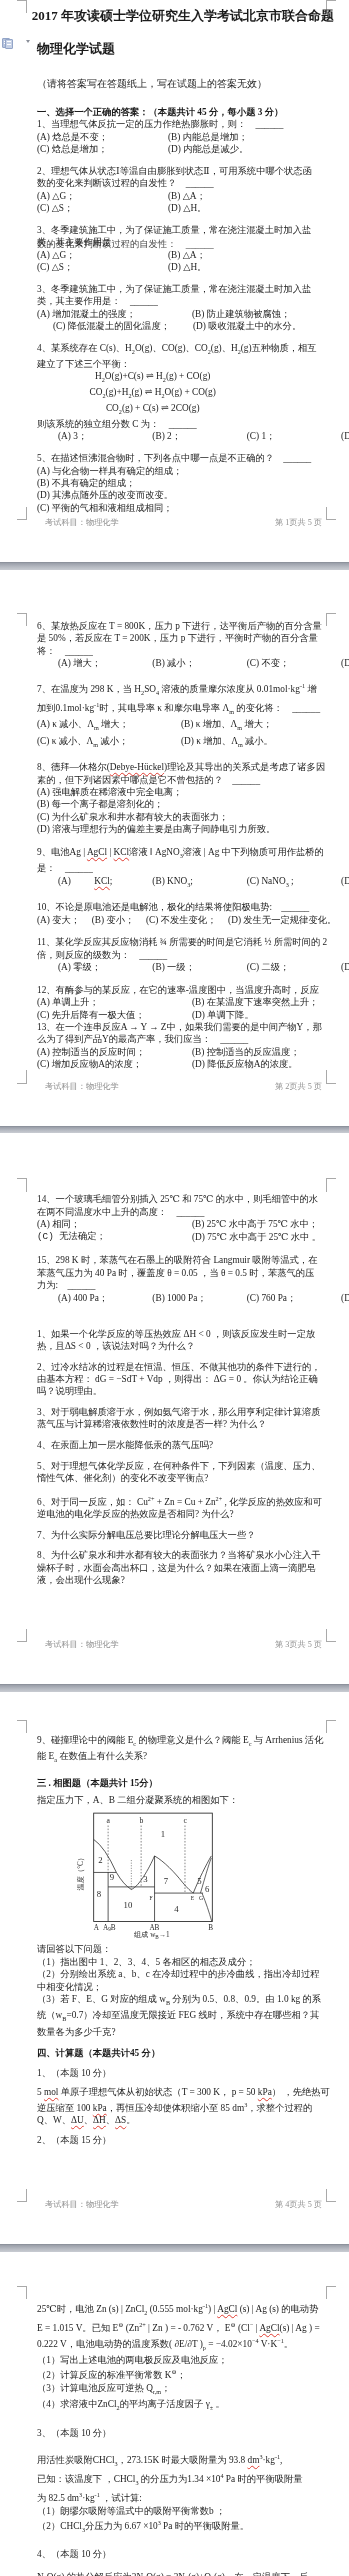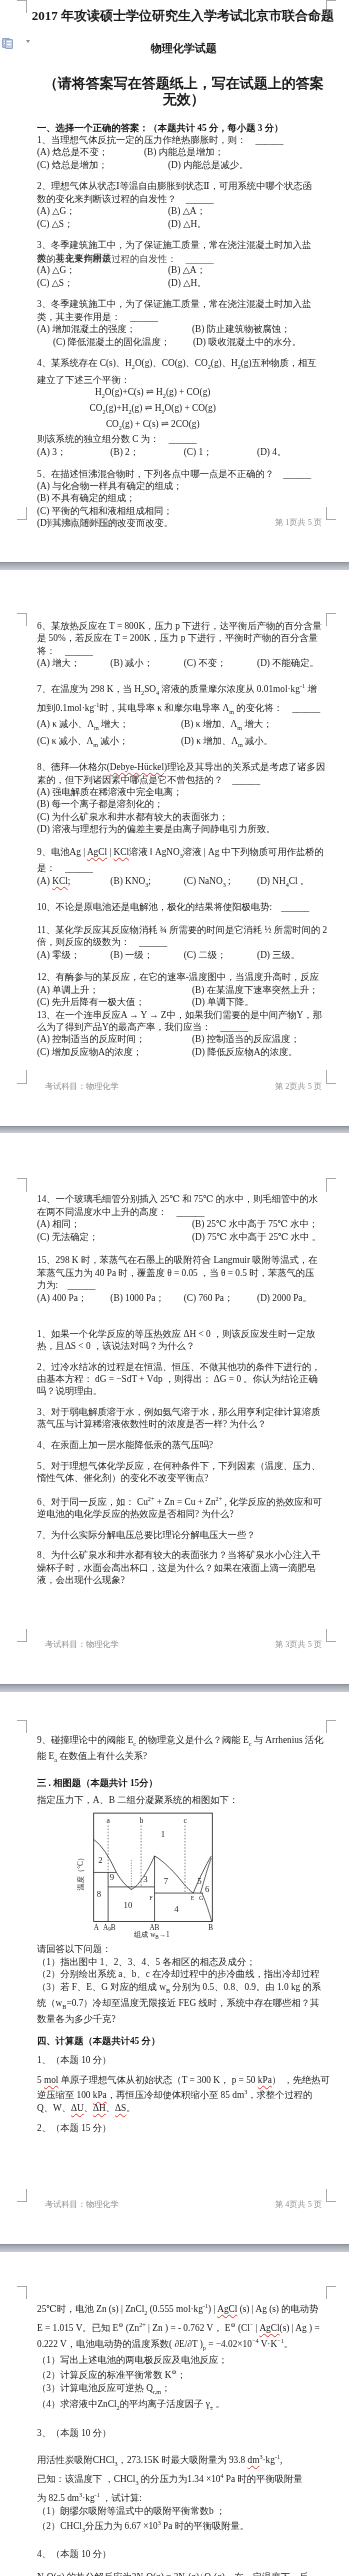--- a/index.html
+++ b/index.html
@@ -4,28 +4,28 @@
 <style>
   html,body{margin:0;padding:0;background:#ffffff;}
   body{width:350px;font-family:"Liberation Serif","DejaVu Serif","DejaVu Sans",serif;color:#1c1c1c;}
   #document{width:350px;}
   .page{position:relative;background:#ffffff;overflow:hidden;}
   .sep{height:6.7px;background:linear-gradient(#999ea8,#b6bac2 55%,#c9ccd2);border-top:0.5px solid #8d929c;}
   .content{position:relative;padding-left:37px;padding-right:19.6px;font-size:9.3px;line-height:12.4px;}
   .ln{min-height:12.4px;white-space:nowrap;}
   .hd{font-weight:bold;}
   .t1{text-align:right;font-weight:bold;font-size:13px;line-height:20.6px;white-space:nowrap;margin-left:-5.2px;}
-  .t2{text-align:center;font-weight:bold;font-size:11px;line-height:17.5px;}
-  .note{text-align:center;font-weight:bold;font-size:14px;line-height:15.5px;}
+  .t2{font-weight:bold;font-size:13px;line-height:17.5px;}
+  .note{font-weight:normal;font-size:10px;line-height:15.5px;}
   .ctr{text-align:center;margin-right:62px;line-height:13px;}
   .row{display:flex;}
   .row .c0{flex:0 0 auto;}
   .row .c1{flex:1 1 auto;}
   .row4{display:flex;}
-  .row4 span{flex:0 0 25%;white-space:nowrap;}
+  .row4 span{flex:0 0 25%;white-space:nowrap;margin-left:21px;}
   .gap{width:100%;}
   sub,sup{font-size:6.2px;}
   .sq{text-decoration:underline;text-decoration-style:wavy;text-decoration-color:#e03a2f;text-decoration-thickness:0.5px;text-underline-offset:1.5px;}
   .glitch{position:relative;height:12.4px;font-family:Liberation Serif, serif;}
   .glitch span{position:absolute;left:0;top:0;white-space:nowrap;}
   .glitch span:nth-child(2){top:1.5px;opacity:.85;}
   .pfooter{position:absolute;left:45px;right:28px;bottom:34px;display:flex;justify-content:space-between;color:#8f8f8f;font-size:8.2px;font-family:"Liberation Serif","DejaVu Serif",serif;}
   .mark{position:absolute;width:9.3px;height:12.4px;}
   .mark.tl{left:17px;border-top:0.5px solid #a9a9a9;border-right:0.5px solid #a9a9a9;}
   .mark.tr{right:14px;border-top:0.5px solid #a9a9a9;border-left:0.5px solid #a9a9a9;}
@@ -51,21 +51,21 @@
       <div class="content" style="padding-top: 6.2px;">
         <div class="t1">2017 年攻读硕士学位研究生入学考试北京市联合命题</div>
         <div class="gap" style="height: 13.4px;"></div>
         <div class="t2">物理化学试题</div>
         <div class="gap" style="height: 18.5px;"></div>
         <div class="note">（请将答案写在答题纸上，写在试题上的答案无效）</div>
         <div class="gap" style="height: 14.4px;"></div>
         <div class="ln hd">一、选择一个正确的答案：（本题共计 45 分，每小题 3 分）</div>
         <div class="ln">1、当理想气体反抗一定的压力作绝热膨胀时，则：　______</div>
         <div class="row ln">
-          <span class="c0" style="width: 107px;">(A) 焓总是不变；</span>
+          <span class="c0" style="width: 131px;">(A) 焓总是不变；</span>
           <span class="c1">(B) 内能总是增加；</span>
         </div>
         <div class="row ln">
           <span class="c0" style="width: 131px;">(C) 焓总是增加；</span>
           <span class="c1">(D) 内能总是减少。</span>
         </div>
         <div class="gap" style="height: 9.3px;"></div>
         <div class="ln">2、理想气体从状态Ⅰ等温自由膨胀到状态Ⅱ，可用系统中哪个状态函</div>
         <div class="ln">数的变化来判断该过程的自发性？　______</div>
         <div class="row ln">
@@ -111,22 +111,22 @@
         <div class="row4 ln">
           <span>(A) 3；</span>
           <span>(B) 2；</span>
           <span>(C) 1；</span>
           <span>(D) 4。</span>
         </div>
         <div class="gap" style="height: 9.3px;"></div>
         <div class="ln">5、在描述恒沸混合物时，下列各点中哪一点是不正确的？　______</div>
         <div class="ln">(A) 与化合物一样具有确定的组成；</div>
         <div class="ln">(B) 不具有确定的组成；</div>
+        <div class="ln">(D) 其沸点随外压的改变而改变。</div>
         <div class="ln">(C) 平衡的气相和液相组成相同；</div>
-        <div class="ln">(D) 其沸点随外压的改变而改变。</div>
       </div>
       <div class="pfooter">
         <span>考试科目：物理化学</span>
         <span>第 1页共 5 页</span>
       </div>
       <div id="cmt-icon">
         <span class="doc d1">
           <i></i>
           <i></i>
         </span>
@@ -175,20 +175,21 @@
         <div class="ln">9、电池Ag | <span class="sq">AgCl</span> | <span class="sq">KCl</span>溶液 ‖ AgNO<sub>3</sub>溶液 | Ag 中下列物质可用作盐桥的</div>
         <div class="ln">是：　______</div>
         <div class="row4 ln">
           <span>(A) <span class="sq">KCl</span>;</span>
           <span>(B) KNO<sub>3</sub>;</span>
           <span>(C) NaNO<sub>3</sub> ;</span>
           <span>(D) NH<sub>4</sub>Cl 。</span>
         </div>
         <div class="gap" style="height: 10.3px;"></div>
         <div class="ln">10、不论是原电池还是电解池，极化的结果将使阳极电势:　______</div>
+        <div class="ln">(A) 变大；　 (B) 变小；　 (C) 不发生变化；　 (D) 发生无一定规律变化。</div>
         <div class="gap" style="height: 10.3px;"></div>
         <div class="ln">11、某化学反应其反应物消耗 ¾ 所需要的时间是它消耗 ½ 所需时间的 2</div>
         <div class="ln">倍，则反应的级数为：　______</div>
         <div class="row4 ln">
           <span>(A) 零级；</span>
           <span>(B) 一级；</span>
           <span>(C) 二级；</span>
           <span>(D) 三级。</span>
         </div>
         <div class="gap" style="height: 10.3px;"></div>
@@ -224,21 +225,21 @@
       <div class="mark bl" style="bottom: 42px;"></div>
       <div class="mark br" style="bottom: 42px;"></div>
       <div class="content" style="padding-top: 60px;">
         <div class="ln">14、一个玻璃毛细管分别插入 25℃ 和 75℃ 的水中，则毛细管中的水</div>
         <div class="ln">在两不同温度水中上升的高度：　______</div>
         <div class="row ln">
           <span class="c0" style="width: 155px;">(A) 相同；</span>
           <span class="c1">(B) 25℃ 水中高于 75℃ 水中；</span>
         </div>
         <div class="row ln">
-          <span class="c0" style="width: 155px;">(C) 无法确定；</span>
+          <span class="c0" style="width: 155px; font-family: Liberation Mono, monospace;">(C) 无法确定；</span>
           <span class="c1">(D) 75℃ 水中高于 25℃ 水中 。</span>
         </div>
         <div class="gap" style="height: 11.3px;"></div>
         <div class="ln">15、298 K 时，苯蒸气在石墨上的吸附符合 Langmuir 吸附等温式，在</div>
         <div class="ln">苯蒸气压力为 40 Pa 时，覆盖度 θ = 0.05 ，当 θ = 0.5 时，苯蒸气的压</div>
         <div class="ln">力为:　______</div>
         <div class="row4 ln">
           <span>(A) 400 Pa；</span>
           <span>(B) 1000 Pa；</span>
           <span>(C) 760 Pa；</span>
@@ -323,20 +324,21 @@
             <text x="244" y="176" font-size="11" fill="#2a2a2a">G</text>
             <text x="40" y="234" font-size="14" fill="#2a2a2a">A</text>
             <text x="58" y="234" font-size="14" fill="#2a2a2a">A<tspan dy="3" font-size="10">9</tspan><tspan dy="-3" font-size="14">B</tspan></text>
             <text x="148" y="234" font-size="14" fill="#2a2a2a">AB</text>
             <text x="262" y="234" font-size="14" fill="#2a2a2a">B</text>
             <text x="118" y="249" font-size="14" fill="#2a2a2a">组成 w<tspan dy="3" font-size="10">B</tspan><tspan dy="-3" font-size="14">→1</tspan></text>
           </svg></div>
         <div class="ln">请回答以下问题：</div>
         <div class="ln">（1）指出图中 1、2、3、4、5 各相区的相态及成分；</div>
         <div class="ln">（2）分别绘出系统 a、b、c 在冷却过程中的步冷曲线，指出冷却过程</div>
+        <div class="ln">中相变化情况；</div>
         <div class="ln">（3）若 F、E、G 对应的组成 w<sub>B</sub> 分别为 0.5、0.8、0.9。由 1.0 kg 的系</div>
         <div class="ln">统（w<sub>B</sub>=0.7）冷却至温度无限接近 FEG 线时，系统中存在哪些相？其</div>
         <div class="ln">数量各为多少千克?</div>
         <div class="gap" style="height: 9.3px;"></div>
         <div class="ln hd">四、计算题（本题共计45 分）</div>
         <div class="gap" style="height: 7.2px;"></div>
         <div class="ln">1、（本题 10 分）</div>
         <div class="gap" style="height: 7.2px;"></div>
         <div class="ln">5 <span class="sq">mol</span> 单原子理想气体从初始状态（T = 300 K，  p = 50 <span class="sq">kPa</span>） ，先绝热可</div>
         <div class="ln">逆压缩至 100 <span class="sq">kPa</span>，再恒压冷却使体积缩小至 85 dm<sup>3</sup>，求整个过程的</div>

